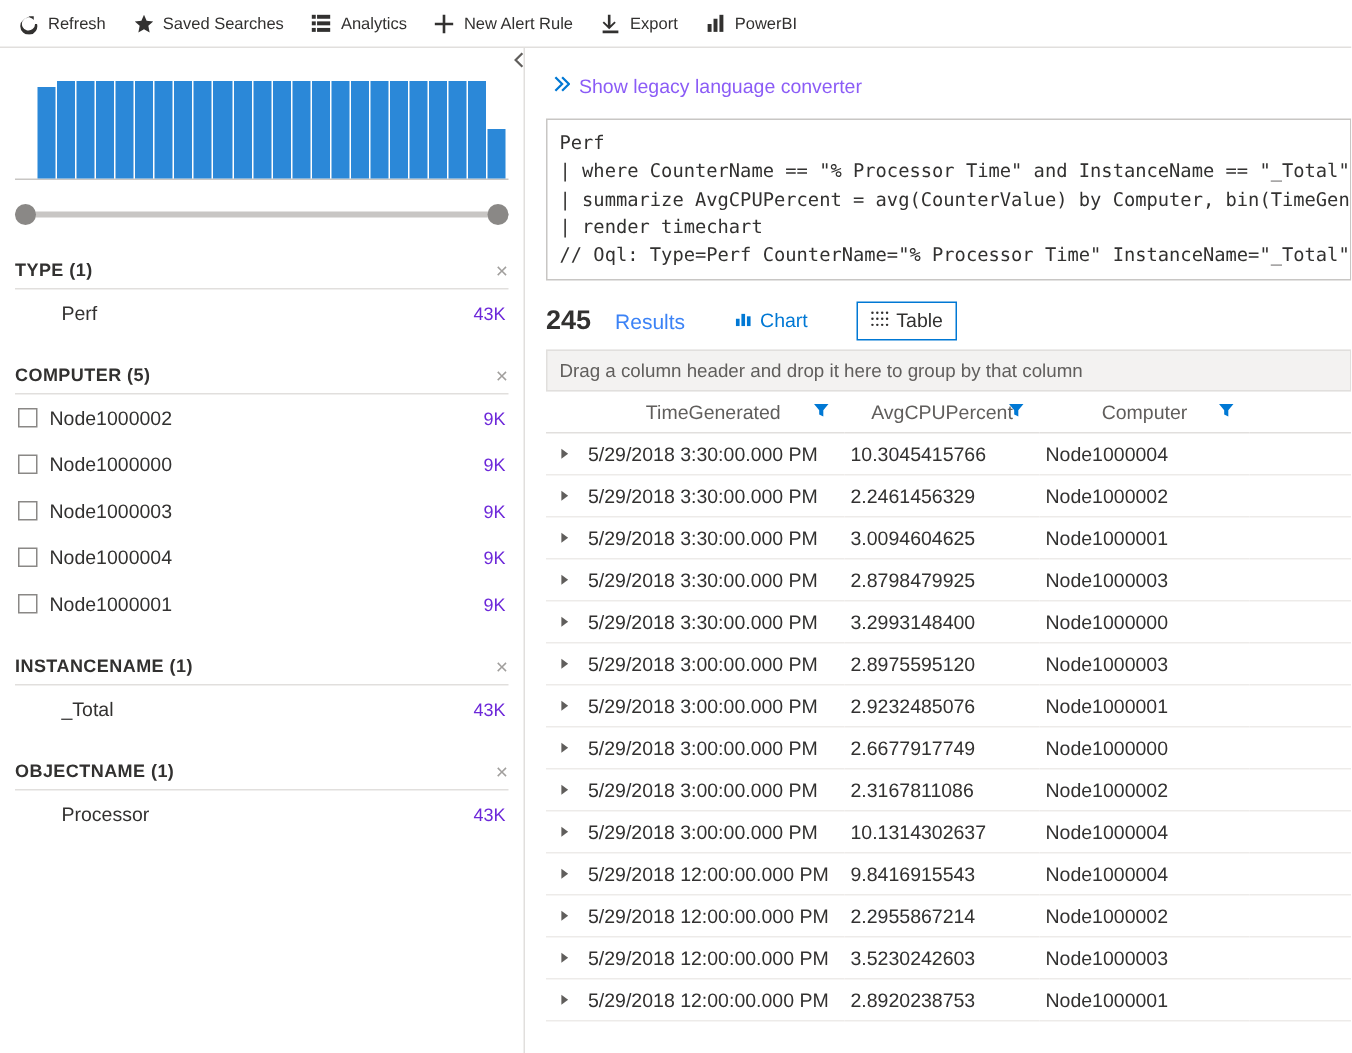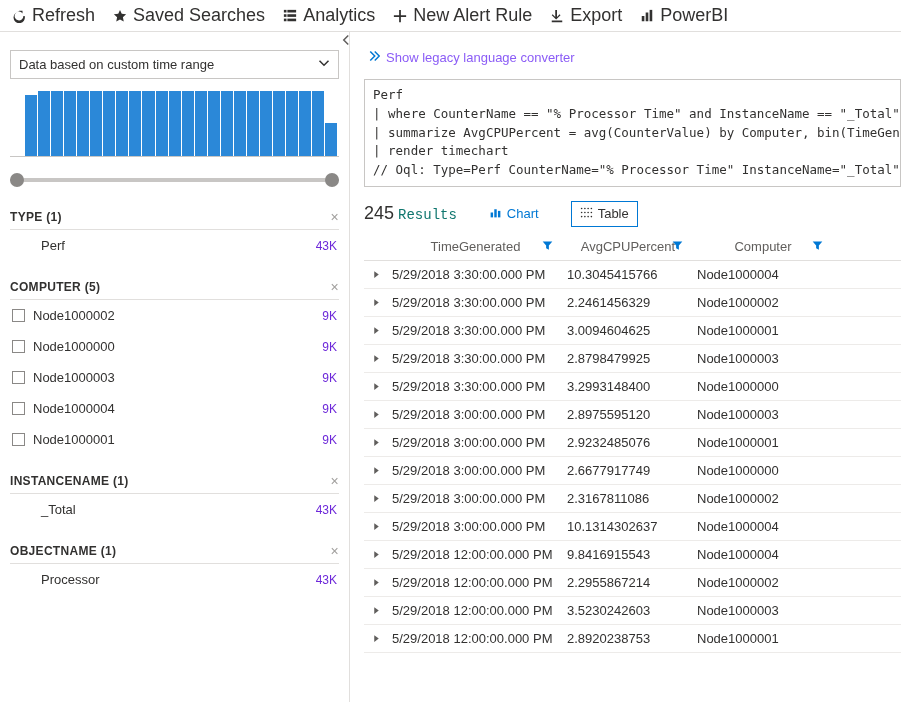--- a/index.html
+++ b/index.html
@@ -1,18 +1,18 @@
 <!DOCTYPE html>
 <html><head>
 <meta charset="utf-8">
 <style>
   * { box-sizing: border-box; margin: 0; padding: 0; font-family: "Segoe UI", Arial, sans-serif; }
   body { font-size: 13px; color: #323130; background: #fff; width: 901px; height: 702px; overflow: hidden; display: flex; flex-direction: column; }
   .toolbar { display: flex; align-items: center; padding: 6px 12px; gap: 18px; border-bottom: 1px solid #e1dfdd; height: 32px; }
-  .tool-btn { display: flex; align-items: center; gap: 6px; cursor: pointer; font-size: 18px; justify-content: space-between; }
+  .tool-btn { display: flex; align-items: center; gap: 6px; cursor: pointer; font-size: 11px; justify-content: space-between; }
   .tool-btn svg { width: 14px; height: 14px; }
   .main { display: flex; flex: 1; overflow: hidden; position: relative; }
   .sidebar { width: 350px; border-right: 1px solid #e1dfdd; display: flex; flex-direction: column; padding: 10px 10px 0 10px; overflow-y: auto; }
   .collapse-handle { position: absolute; left: 340px; top: 2px; cursor: pointer; z-index: 5; }
   .time-select { width: 100%; padding: 6px 8px; border: 1px solid #c8c6c4; background: #fff; display: flex; align-items: center; justify-content: space-between; margin-top: 8px; cursor: pointer; }
   .chart-wrap { margin-top: 12px; }
   .bar-legend { text-align: right; font-size: 12px; margin-bottom: 4px; }
   .bar-legend b { font-weight: 600; }
   .mini-chart { height: 66px; display: flex; align-items: flex-end; gap: 1px; border-bottom: 1px solid #c8c6c4; padding: 0 2px; }
   .mini-chart .bar { flex: 1; background: #2b88d8; }
@@ -26,22 +26,22 @@
   .facet-header .x { color: #a19f9d; cursor: pointer; font-size: 14px; font-weight: 400; }
   .facet-item { display: flex; align-items: center; justify-content: space-between; padding: 8px 2px; font-size: 13px; }
   .facet-item .lbl { display: flex; align-items: center; gap: 8px; }
   .facet-item .cb { width: 13px; height: 13px; border: 1px solid #8a8886; display: inline-block; }
   .facet-item .indent { width: 21px; display: inline-block; }
   .facet-item .cnt { color: #6d28d9; font-size: 12px; }
   .results { flex: 1; display: flex; flex-direction: column; padding: 10px 0 0 14px; overflow: hidden; }
   .legacy-link { display: flex; align-items: center; gap: 6px; color: #8b5cf6; font-size: 13px; cursor: pointer; padding: 8px 0 14px 4px; }
   .query-box { border: 1px solid #c8c6c4; background: #fff; padding: 6px 8px; font-family: Consolas, monospace; font-size: 12.5px; line-height: 1.5; white-space: pre; overflow: hidden; }
   .result-head { display: flex; align-items: baseline; gap: 24px; padding: 14px 0 6px 0; }
-  .result-head .count { font-size: 18px; font-weight: 400; }
-  .result-head .count-label { font-size: 14px; font-weight: 400; color: #0f766e; margin-left: 4px; font-family: Liberation Mono, monospace; }
+  .result-head .count { font-size: 18px; font-weight: 700; }
+  .result-head .count-label { font-size: 14px; font-weight: 400; color: #3b82f6; margin-left: 16px; }
   .view-toggle { display: flex; align-items: center; gap: 5px; font-size: 13px; cursor: pointer; padding: 4px 8px; }
   .view-toggle.active { border: 1px solid #0078d4; }
   .view-toggle svg { width: 13px; height: 13px; }
   .group-hint { background: #f3f2f1; border: 1px solid #e1dfdd; padding: 6px 8px; color: #605e5c; font-size: 12.5px; }
   .table { border-collapse: collapse; width: 100%; font-size: 13px; }
   .table th { text-align: center; font-weight: 400; color: #605e5c; padding: 6px 4px; border-bottom: 1px solid #e1dfdd; position: relative; }
   .table th .filter { position: absolute; right: 10px; top: 7px; }
   .table td { padding: 6px 4px; border-bottom: 1px solid #edebe9; }
   .table td.exp { width: 24px; text-align: center; color: #605e5c; cursor: pointer; }
   .col-time { width: 175px; }
@@ -112,26 +112,20 @@
 </div>
 
 <div class="main">
   <div class="collapse-handle">
     <svg width="12" height="12" viewBox="0 0 16 16">
         <path d="M11 2 5 8l6 6" stroke="#605e5c" stroke-width="2" fill="none"></path>
       </svg>
   </div>
 
   <div class="sidebar">
-    <div class="time-select">
-      <span>Data based on custom time range</span>
-      <span><svg width="12" height="12" viewBox="0 0 16 16">
-            <path d="M2 5l6 6 6-6" stroke="#323130" stroke-width="2" fill="none"></path>
-          </svg></span>
-    </div>
 
     <div class="chart-wrap">
       <div class="mini-chart" id="mini-chart">
           <div class="bar" style="height: 0%;"></div>
           <div class="bar" style="height: 94.5455%;"></div>
           <div class="bar" style="height: 100%;"></div>
           <div class="bar" style="height: 100%;"></div>
           <div class="bar" style="height: 100%;"></div>
           <div class="bar" style="height: 100%;"></div>
           <div class="bar" style="height: 100%;"></div>
@@ -285,20 +279,21 @@
                 <circle cx="2" cy="13" r="1"></circle>
                 <circle cx="6" cy="13" r="1"></circle>
                 <circle cx="10" cy="13" r="1"></circle>
                 <circle cx="14" cy="13" r="1"></circle>
               </g>
             </svg></span>
         <span>Table</span>
       </div>
     </div>
 
+    <div class="group-hint">Drag a column header and drop it here to group by that column</div>
 
     <div class="results-scroll">
     <table class="table">
       <thead>
         <tr>
           <th class="exp"></th>
           <th class="col-time">
             <span>TimeGenerated</span>
             <span class="filter">
                   <svg width="11" height="11" viewBox="0 0 16 16">

